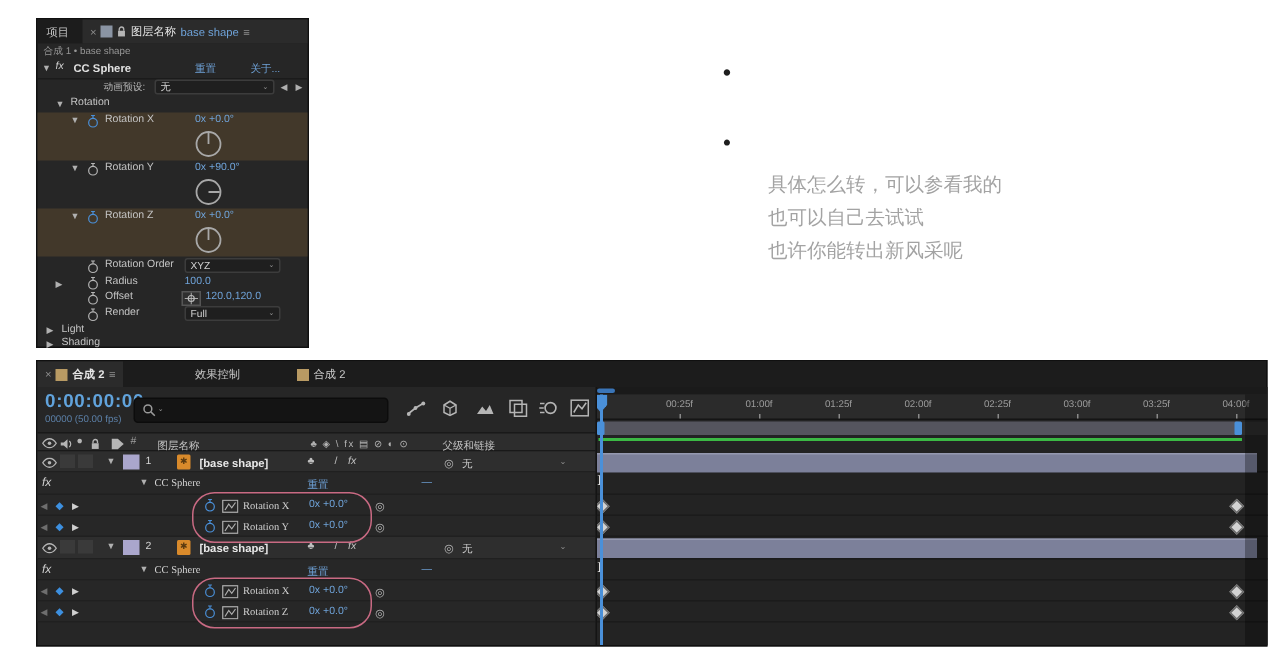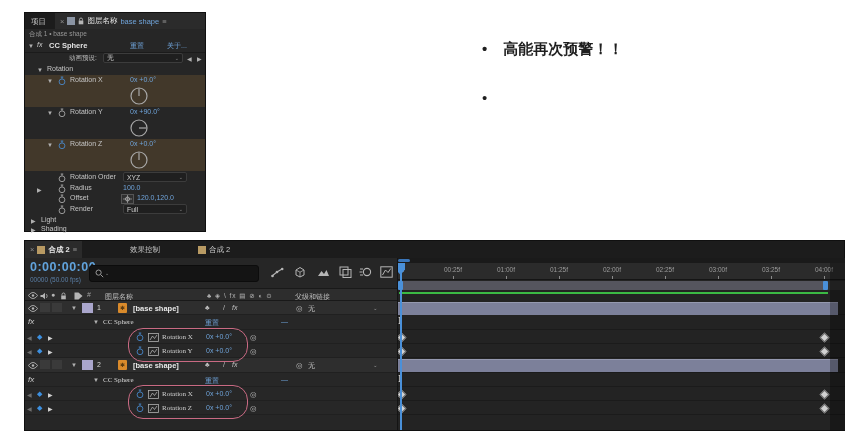--- a/index.html
+++ b/index.html
@@ -178,24 +178,28 @@
     </div>
     <div class="row" style="top:212px;height:9px;">
       <span class="t tri" style="left:6px;top:1px;">▶</span>
       <span class="t ec-txt" style="left:16px;top:0px;">Shading</span>
     </div>
   </div>
 
   <div class="abs" style="left:482px;top:40px;width:340px;">
     <div style="display:flex;gap:16px;align-items:baseline;">
       <span class="notes-b" style="font-weight:bold;">•</span>
-      <span class="notes-b" style="font-weight:bold;">高能再次预警！！</span>
     </div>
     <div style="display:flex;gap:16px;align-items:baseline;margin-top:30px;">
       <span class="notes-b">•</span>
+    </div>
+    <div style="margin:8px 0 0 30px;">
+      <div class="notes-sub">具体怎么转，可以参看我的</div>
+      <div class="notes-sub">也可以自己去试试</div>
+      <div class="notes-sub">也许你能转出新风采呢</div>
     </div>
   </div>
 
   <div class="panel" style="left:24px;top:240px;width:821px;height:191px;">
     <div class="tabbar" style="height:17px;">
       <div class="tab active" style="left:0;height:17px;">
         <span class="dim">×</span>
         <span class="sq tan"></span>
         <span style="font-weight:bold;">合成 2</span>
         <span class="dim">≡</span>

